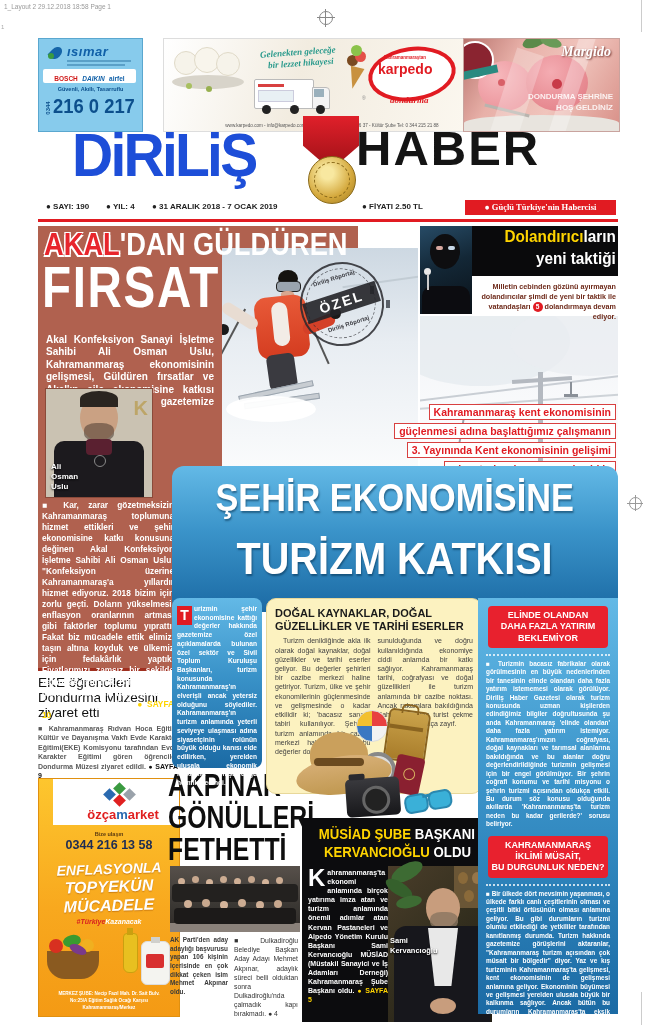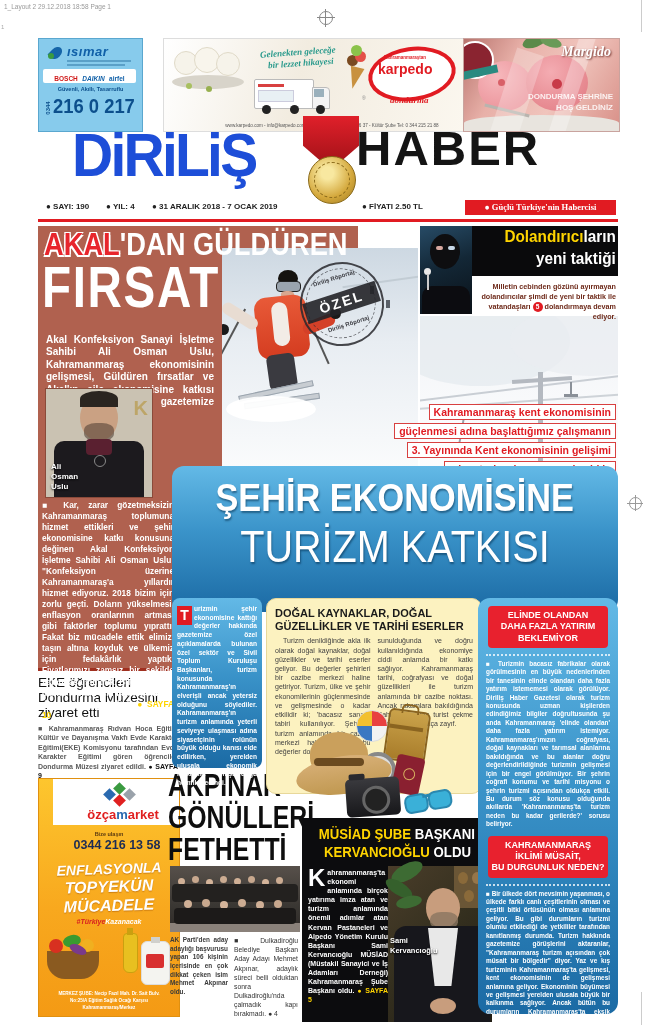--- a/index.html
+++ b/index.html
@@ -209,21 +209,21 @@
 
 <div class="w" style="left:388px;top:402px;width:228px;text-align:right;z-index:4;line-height:1.15">
   <span class="kent-line">Kahramanmaraş kent ekonomisinin</span><br>
   <span class="kent-line">güçlenmesi adına başlattığımız çalışmanın</span><br>
   <span class="kent-line">3. Yayınında Kent ekonomisinin gelişimi</span><br>
   <span class="kent-line">adına turizm konusunu ele aldık.</span>
 </div>
 
 <div class="w blue-grad" style="left:172px;top:466px;width:446px;height:146px;border-radius:12px;z-index:5;text-align:center">
   <div style="margin-top:12px;font-size:39px;font-weight:800;color:#fff;line-height:1;text-shadow:1px 2px 2px rgba(0,40,70,.5)"><span class="cc" style="transform:scaleX(.88)">ŞEHİR EKONOMİSİNE</span></div>
-  <div style="margin-top:8px;font-size:44px;font-weight:400;color:#fff;line-height:1;text-shadow:1px 2px 2px rgba(0,40,70,.5)"><span class="cc" style="transform:scaleX(.9)">TURİZM KATKISI</span></div>
+  <div style="margin-top:20px;font-size:44px;font-weight:700;color:#fff;line-height:1;text-shadow:1px 2px 2px rgba(0,40,70,.5)"><span class="cc" style="transform:scaleX(.9)">TURİZM KATKISI</span></div>
 </div>
 
 <div class="w blue-grad" style="left:172px;top:598px;width:90px;height:170px;border-radius:8px;z-index:6;padding:0">
   <div class="j" style="margin:7px 5px;font-size:6.6px;font-weight:700;color:#fff;line-height:1.32">
     <span style="float:left;width:15px;height:19px;background:#e11b22;color:#fff;font-size:14px;font-weight:800;text-align:center;line-height:19px;margin:1px 2px 0 0">T</span><span>urizmin şehir ekonomisine kattığı değerler hakkında gazetemize özel açıklamalarda bulunan özel sektör ve Sivil Toplum Kuruluşu Başkanları, turizm konusunda Kahramanmaraş'ın elverişli ancak yetersiz olduğunu söylediler. Kahramanmaraş'ın turizm anlamında yeterli seviyeye ulaşması adına siyasetçinin rolünün büyük olduğu kanısı elde edilirken, yerelden ulusala ekonomik kalkınma oluşturduğu hemfikir edindi.</span>
   </div>
 </div>
 
 <div class="w" style="left:266px;top:598px;width:214px;height:194px;background:#fcf2c0;border:1px solid #e8d89a;border-radius:10px;z-index:6;overflow:hidden">
   <div class="pre" style="margin:8px 8px 4px;font-size:11px;font-weight:800;color:#1a1a1a;line-height:1.15">DOĞAL KAYNAKLAR, DOĞAL
@@ -251,21 +251,21 @@
     <div class="w circ" style="left:16px;top:8px;width:22px;height:22px;background:#222;border:3px solid #666"></div>
     <div class="w" style="left:4px;top:-5px;width:16px;height:6px;background:#2a2a2e;border-radius:2px"></div>
   </div>
   <div class="w" style="left:104px;top:128px;width:48px;height:24px;transform:rotate(-10deg)">
     <div class="w" style="left:0;top:4px;width:20px;height:15px;background:#3ab0d8;border:2px solid #2a88b0;border-radius:7px"></div>
     <div class="w" style="left:24px;top:4px;width:20px;height:15px;background:#3ab0d8;border:2px solid #2a88b0;border-radius:7px"></div>
     <div class="w" style="left:19px;top:6px;width:8px;height:3px;background:#2a88b0"></div>
   </div>
 </div>
 
-<div class="w blue-grad" style="left:478px;top:598px;width:140px;height:416px;border-radius:12px;z-index:6;overflow:hidden">
+<div class="w blue-grad" style="left:478px;top:598px;width:140px;height:416px;border-radius:0;z-index:6;overflow:hidden">
   <div class="redbox pre" style="width:116px;margin:8px auto 0;padding:4px 2px;font-size:9px;line-height:1.25">ELİNDE OLANDAN
 DAHA FAZLA YATIRIM
 BEKLEMİYOR</div>
   <div class="dotted" style="margin:6px 8px 4px"></div>
   <div class="j" style="margin:0 8px;font-size:6.4px;font-weight:700;color:#fff;line-height:1.32">■ Turizmin bacasız fabrikalar olarak görülmesinin en büyük nedenlerinden bir tanesinin elinde olandan daha fazla yatırım istememesi olarak görülüyor. Diriliş Haber Gazetesi olarak turizm konusunda uzman kişilerden edindiğimiz bilgiler doğrultusunda şu anda Kahramanmaraş 'elinde olandan' daha fazla yatırım istemiyor. Kahramanmaraş'ımızın coğrafyası, doğal kaynakları ve tarımsal alanlarına bakıldığında ve bu alanlar doğru değerlendirildiğinde turizmin gelişmesi için bir engel görülmüyor. Bir şehrin coğrafi konumu ve tarihi misyonu o şehrin turizmi açısından oldukça etkili. Bu durum söz konusu olduğunda akıllarda 'Kahramanmaraş'ta turizm neden bu kadar gerilerde?' sorusu beliriyor.</div>
   <div class="redbox pre" style="width:116px;margin:7px auto 0;padding:4px 2px;font-size:9px;line-height:1.25">KAHRAMANMARAŞ
 İKLİMİ MÜSAİT,
 BU DURGUNLUK NEDEN?</div>
   <div class="dotted" style="margin:6px 8px 4px"></div>
   <div class="j" style="margin:0 8px;font-size:6.4px;font-weight:700;color:#fff;line-height:1.32"><span>■ Bir ülkede dört mevsimin yaşanması, o ülkede farklı canlı çeşitlerinin olması ve çeşitli bitki örtüsünün olması anlamına geliyor. Bu gibi durumların turizmi olumlu etkilediği de yetkililer tarafından kanıtlanmış durumda. Turizm hakkında gazetemize görüşlerini aktaranlar, "Kahramanmaraş turizm açısından çok müsait bir bölgedir" diyor. Yaz ve kış turizminin Kahramanmaraş'ta gelişmesi, kent ekonomisinin de gelişmesi anlamına geliyor. Ekonominin büyümesi ve gelişmesi yerelden ulusala büyük bir kalkınma sağlıyor. Ancak bütün bu durumların Kahramanmaraş'ta eksik olduğu görüşleri aktarılıyor. </span></div>
@@ -280,21 +280,21 @@
       <div class="w" style="left:0;top:6px;width:9px;height:9px;background:#2a6ab0;transform:rotate(45deg)"></div>
       <div class="w" style="left:10px;top:0;width:9px;height:9px;background:#3a9a40;transform:rotate(45deg)"></div>
       <div class="w" style="left:10px;top:12px;width:9px;height:9px;background:#e02020;transform:rotate(45deg)"></div>
       <div class="w" style="left:20px;top:6px;width:9px;height:9px;background:#9aa2aa;transform:rotate(45deg)"></div>
     </div>
     <div class="w" style="left:0;top:28px;width:140px;text-align:center;font-size:13px;font-weight:800">
       <span style="color:#e02020">özça</span><span style="color:#2a6ab0">m</span><span style="color:#e02020">arket</span>
     </div>
   </div>
   <div class="w" style="left:0;top:52px;width:140px;text-align:center;font-size:5.5px;font-weight:700;color:#5a3a10">Bize ulaşın</div>
-  <div class="w" style="left:8px;top:59px;width:140px;text-align:center;font-size:12.5px;font-weight:800;color:#1c2c54">0344 216 13 58</div>
+  <div class="w" style="left:0;top:59px;width:140px;text-align:center;font-size:12.5px;font-weight:800;color:#1c2c54">0344 216 13 58</div>
   <div class="w" style="left:0;top:82px;width:140px;text-align:center;font-size:14px;font-weight:800;font-style:italic;color:#fff;text-shadow:0 1px 1px rgba(160,80,0,.5);transform:rotate(-2deg)">ENFLASYONLA</div>
   <div class="w" style="left:0;top:99px;width:140px;text-align:center;font-size:16px;font-weight:800;font-style:italic;color:#fff;text-shadow:0 1px 1px rgba(160,80,0,.5);transform:rotate(-2deg)">TOPYEKÜN</div>
   <div class="w" style="left:0;top:118px;width:140px;text-align:center;font-size:16px;font-weight:800;font-style:italic;color:#fff;text-shadow:0 1px 1px rgba(160,80,0,.5);transform:rotate(-2deg)">MÜCADELE</div>
   <div class="w" style="left:0;top:139px;width:140px;text-align:center;font-size:7px;font-weight:800;font-style:italic">
     <span style="color:#d82020">#Türkiye</span><span style="color:#fff">Kazanacak</span>
   </div>
   <div class="w" style="left:0;top:150px;width:140px;height:62px">
     <div class="w" style="left:8px;top:22px;width:52px;height:28px;background:#8a5a20;border-radius:0 0 18px 18px"></div>
     <div class="w circ" style="left:10px;top:10px;width:14px;height:14px;background:#d83020"></div>
     <div class="w" style="left:24px;top:6px;width:18px;height:12px;background:#3a9a30;border-radius:50%;transform:rotate(-12deg)"></div>

